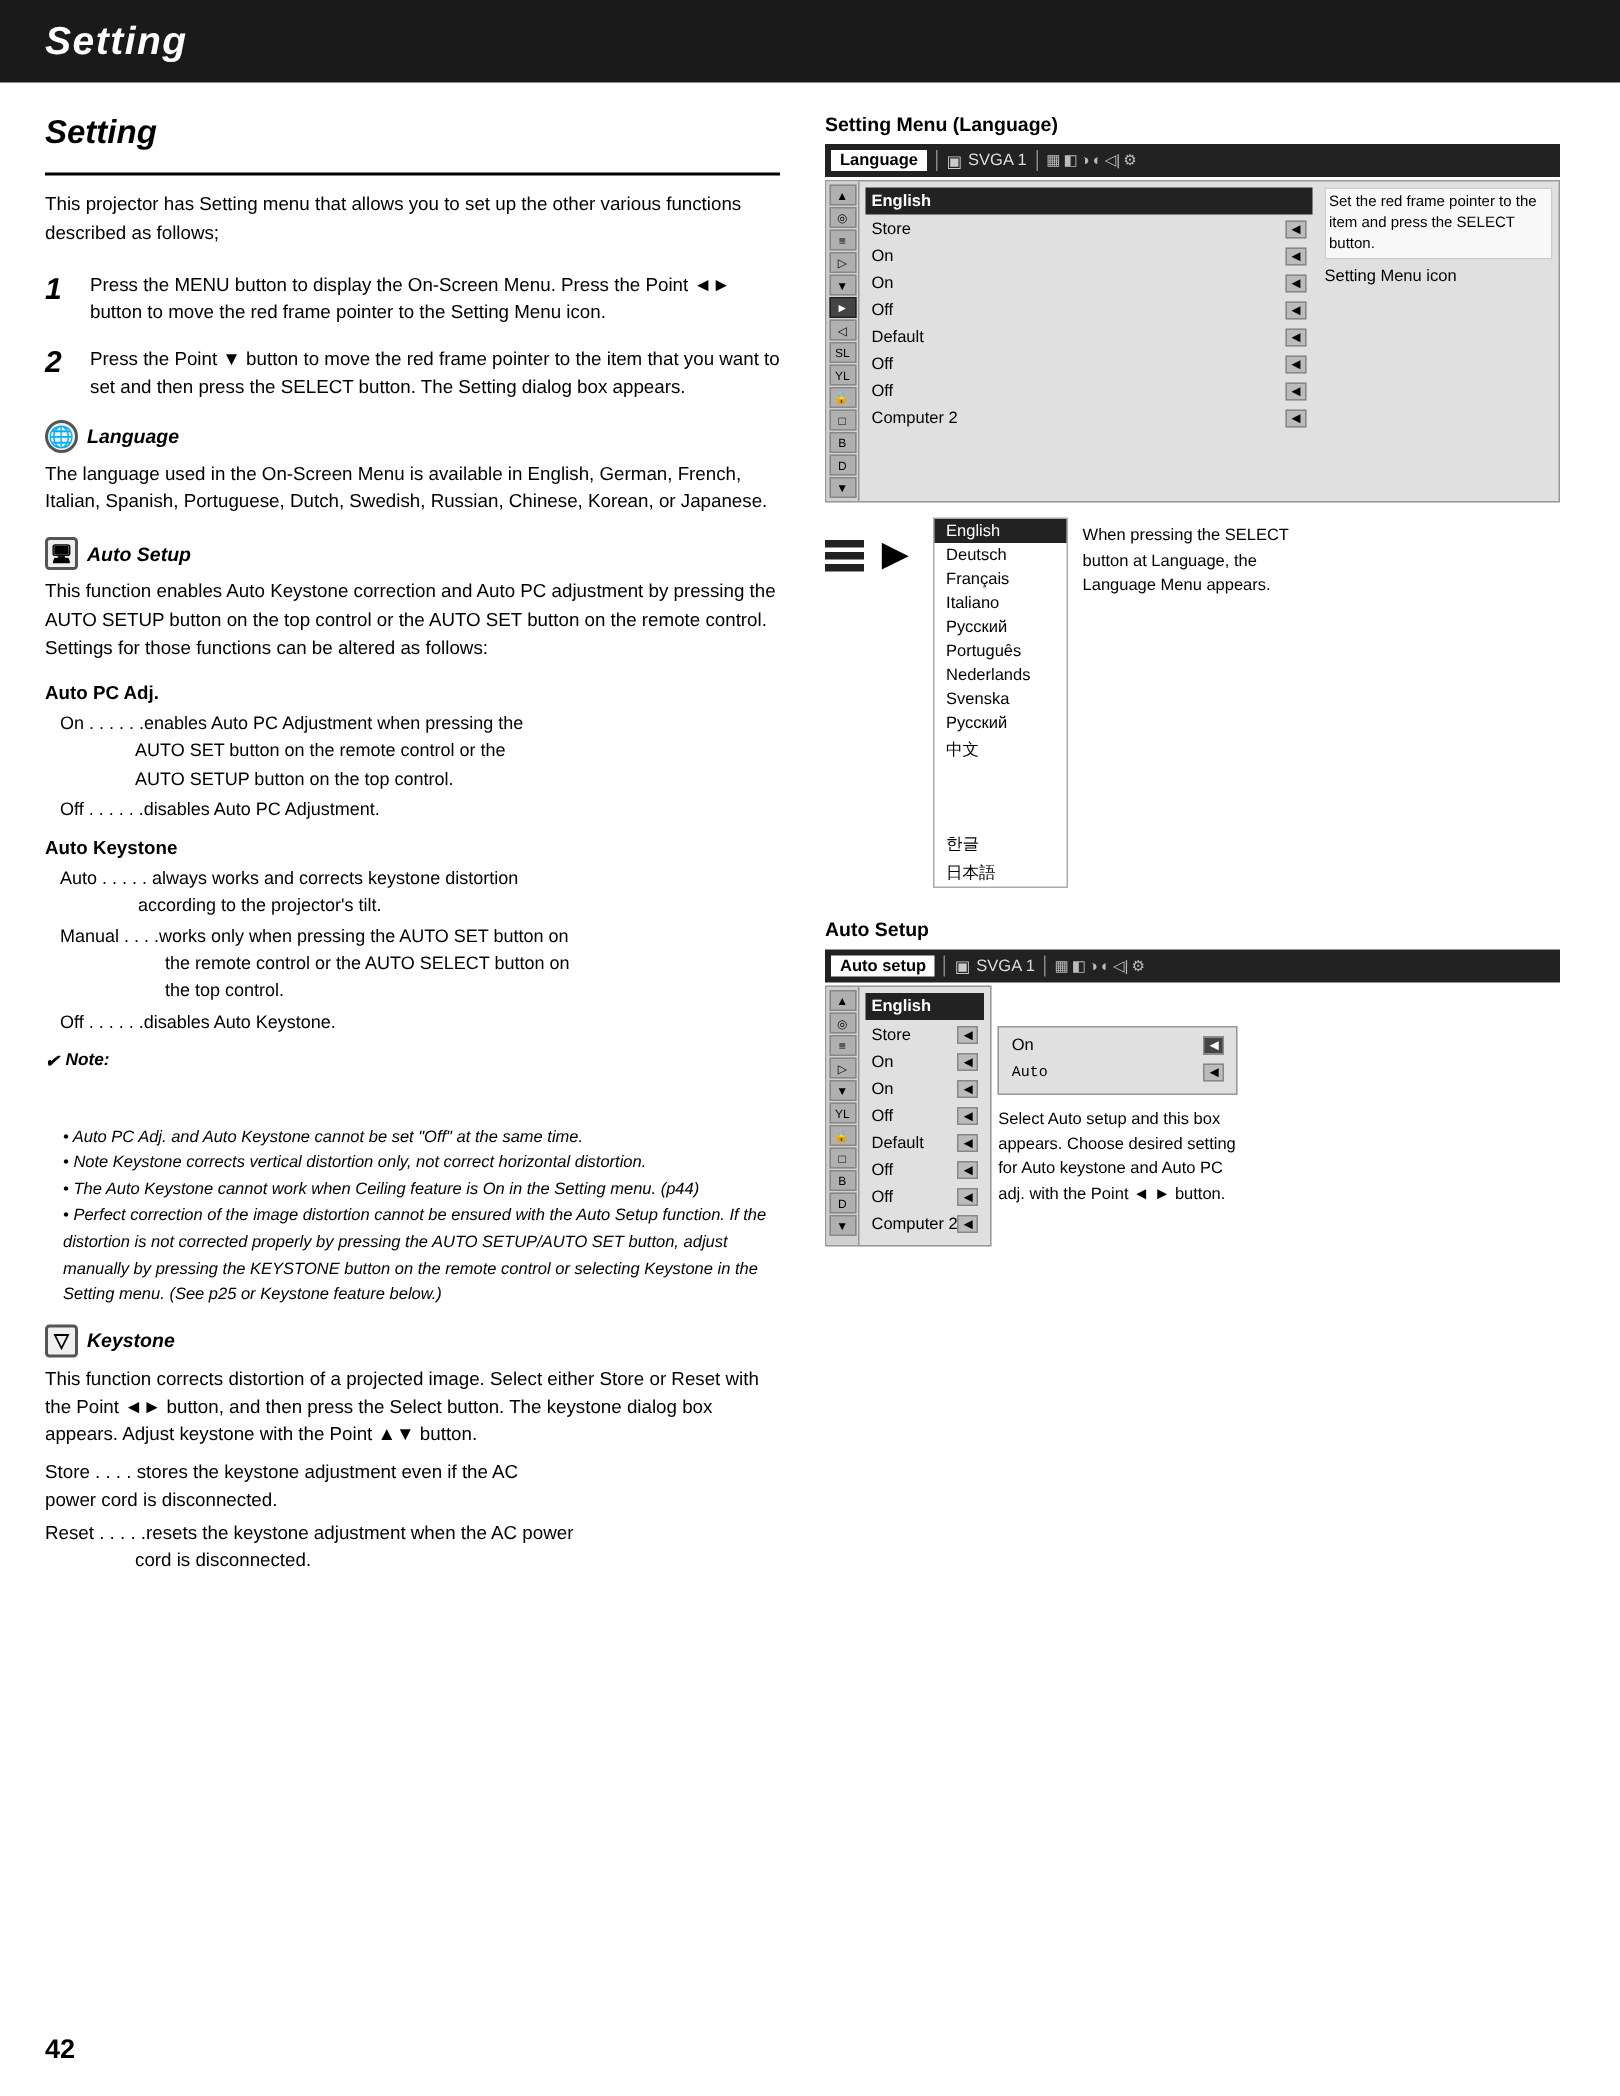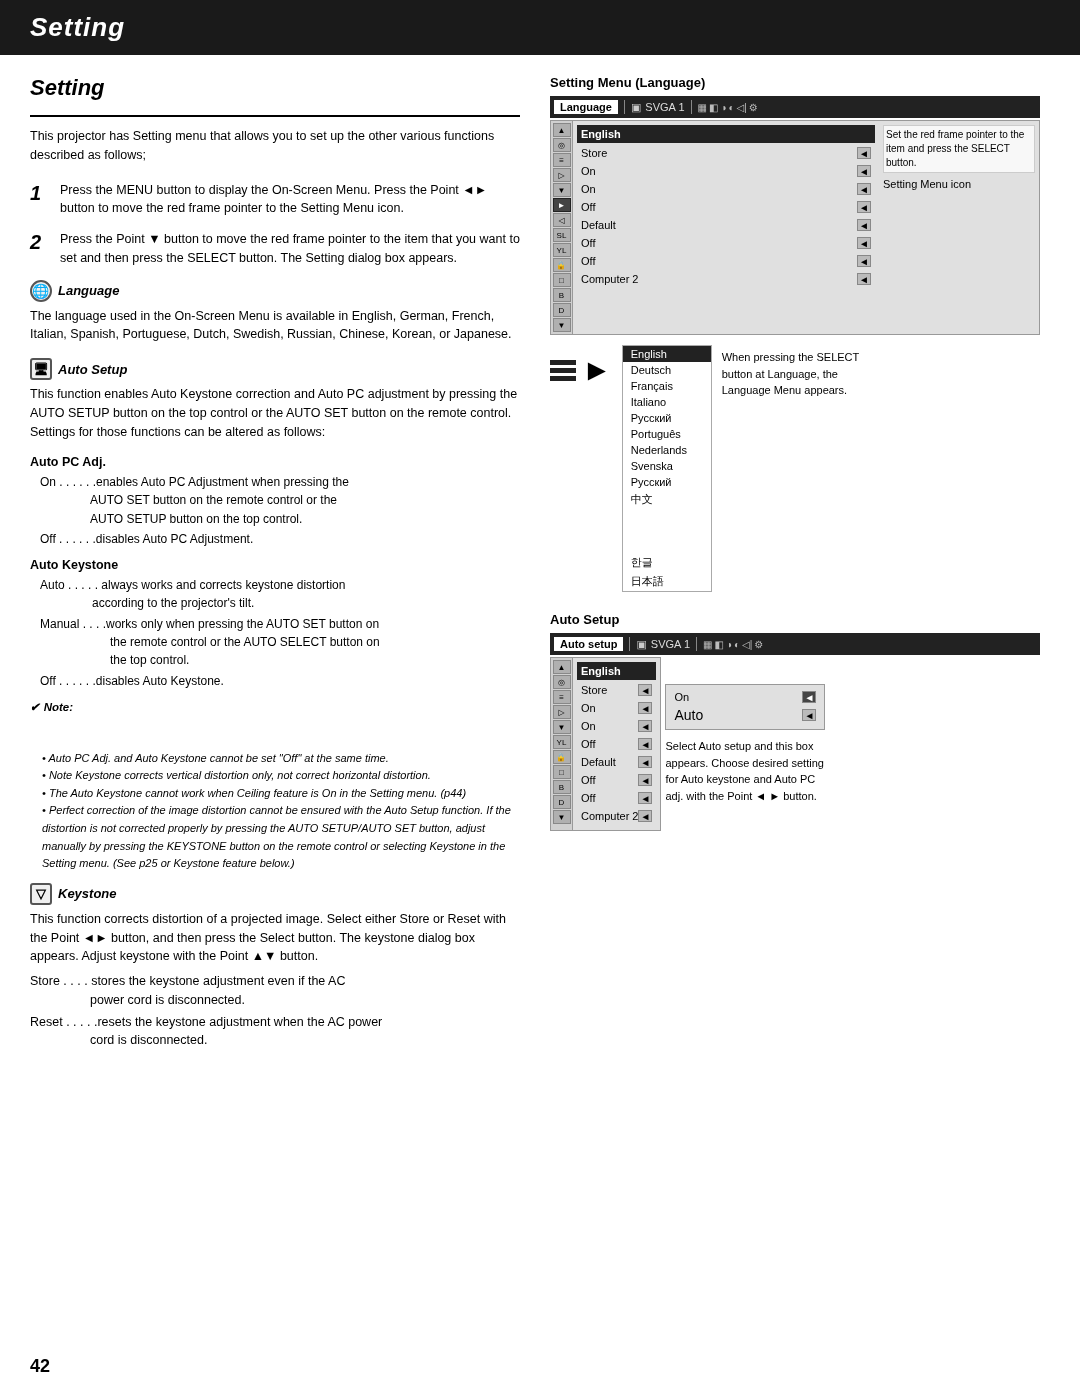--- a/index.html
+++ b/index.html
@@ -287,21 +287,21 @@
     </div>
 
     <div class="feature-block">
       <div class="feature-title">
         <div class="feature-icon" style="font-size:13px;">▽</div>
         <em>Keystone</em>
       </div>
       <p class="feature-text">This function corrects distortion of a projected image.  Select either Store or Reset with the Point ◄► button, and then press the Select button.  The keystone dialog box appears.  Adjust keystone with the Point ▲▼ button.</p>
       <div class="feature-text" style="margin-top:6px;">
         Store . . . . stores the keystone adjustment even if the AC<br>
-        <span style="margin-left: 60px;">power cord is disconnected.</span>
+        <span style="">power cord is disconnected.</span>
       </div>
       <div class="feature-text" style="margin-top:3px;">
         Reset . . . . .resets the keystone adjustment when the AC power<br>
         <span style="margin-left: 60px;">cord is disconnected.</span>
       </div>
     </div>
   </div>
 
   <div class="right-col">
 
@@ -508,21 +508,21 @@
           </div>
         </div>
 
         <div style="display:flex; flex-direction:column; justify-content:center;">
           <div style="border:1px solid #999;background:#e0e0e0;padding:4px;min-width:80px;">
             <div style="display:flex;align-items:center;height:16px;padding:0 4px;margin-bottom:2px;">
               <span style="font-size:11px;flex:1;">On</span>
               <span style="font-size:10px;border:1px solid #888;width:14px;height:12px;display:flex;align-items:center;justify-content:center;background:#444;color:#fff;">◄</span>
             </div>
             <div style="display:flex;align-items:center;height:16px;padding:0 4px;margin-bottom:2px;">
-              <span style="font-size:14px;flex:1;">Auto</span>
+              <span style="font-size:10px;flex:1;font-family:Liberation Mono, monospace;">Auto</span>
               <span style="font-size:10px;border:1px solid #888;width:14px;height:12px;display:flex;align-items:center;justify-content:center;background:#bbb;">◄</span>
             </div>
           </div>
 
           <div style="font-size:11px; line-height:1.5; max-width:160px; margin-top:8px;">Select Auto setup and this box appears.  Choose desired setting for Auto keystone and Auto PC adj. with the Point ◄ ► button.</div>
         </div>
       </div>
     </div>
   </div>
 </div>

